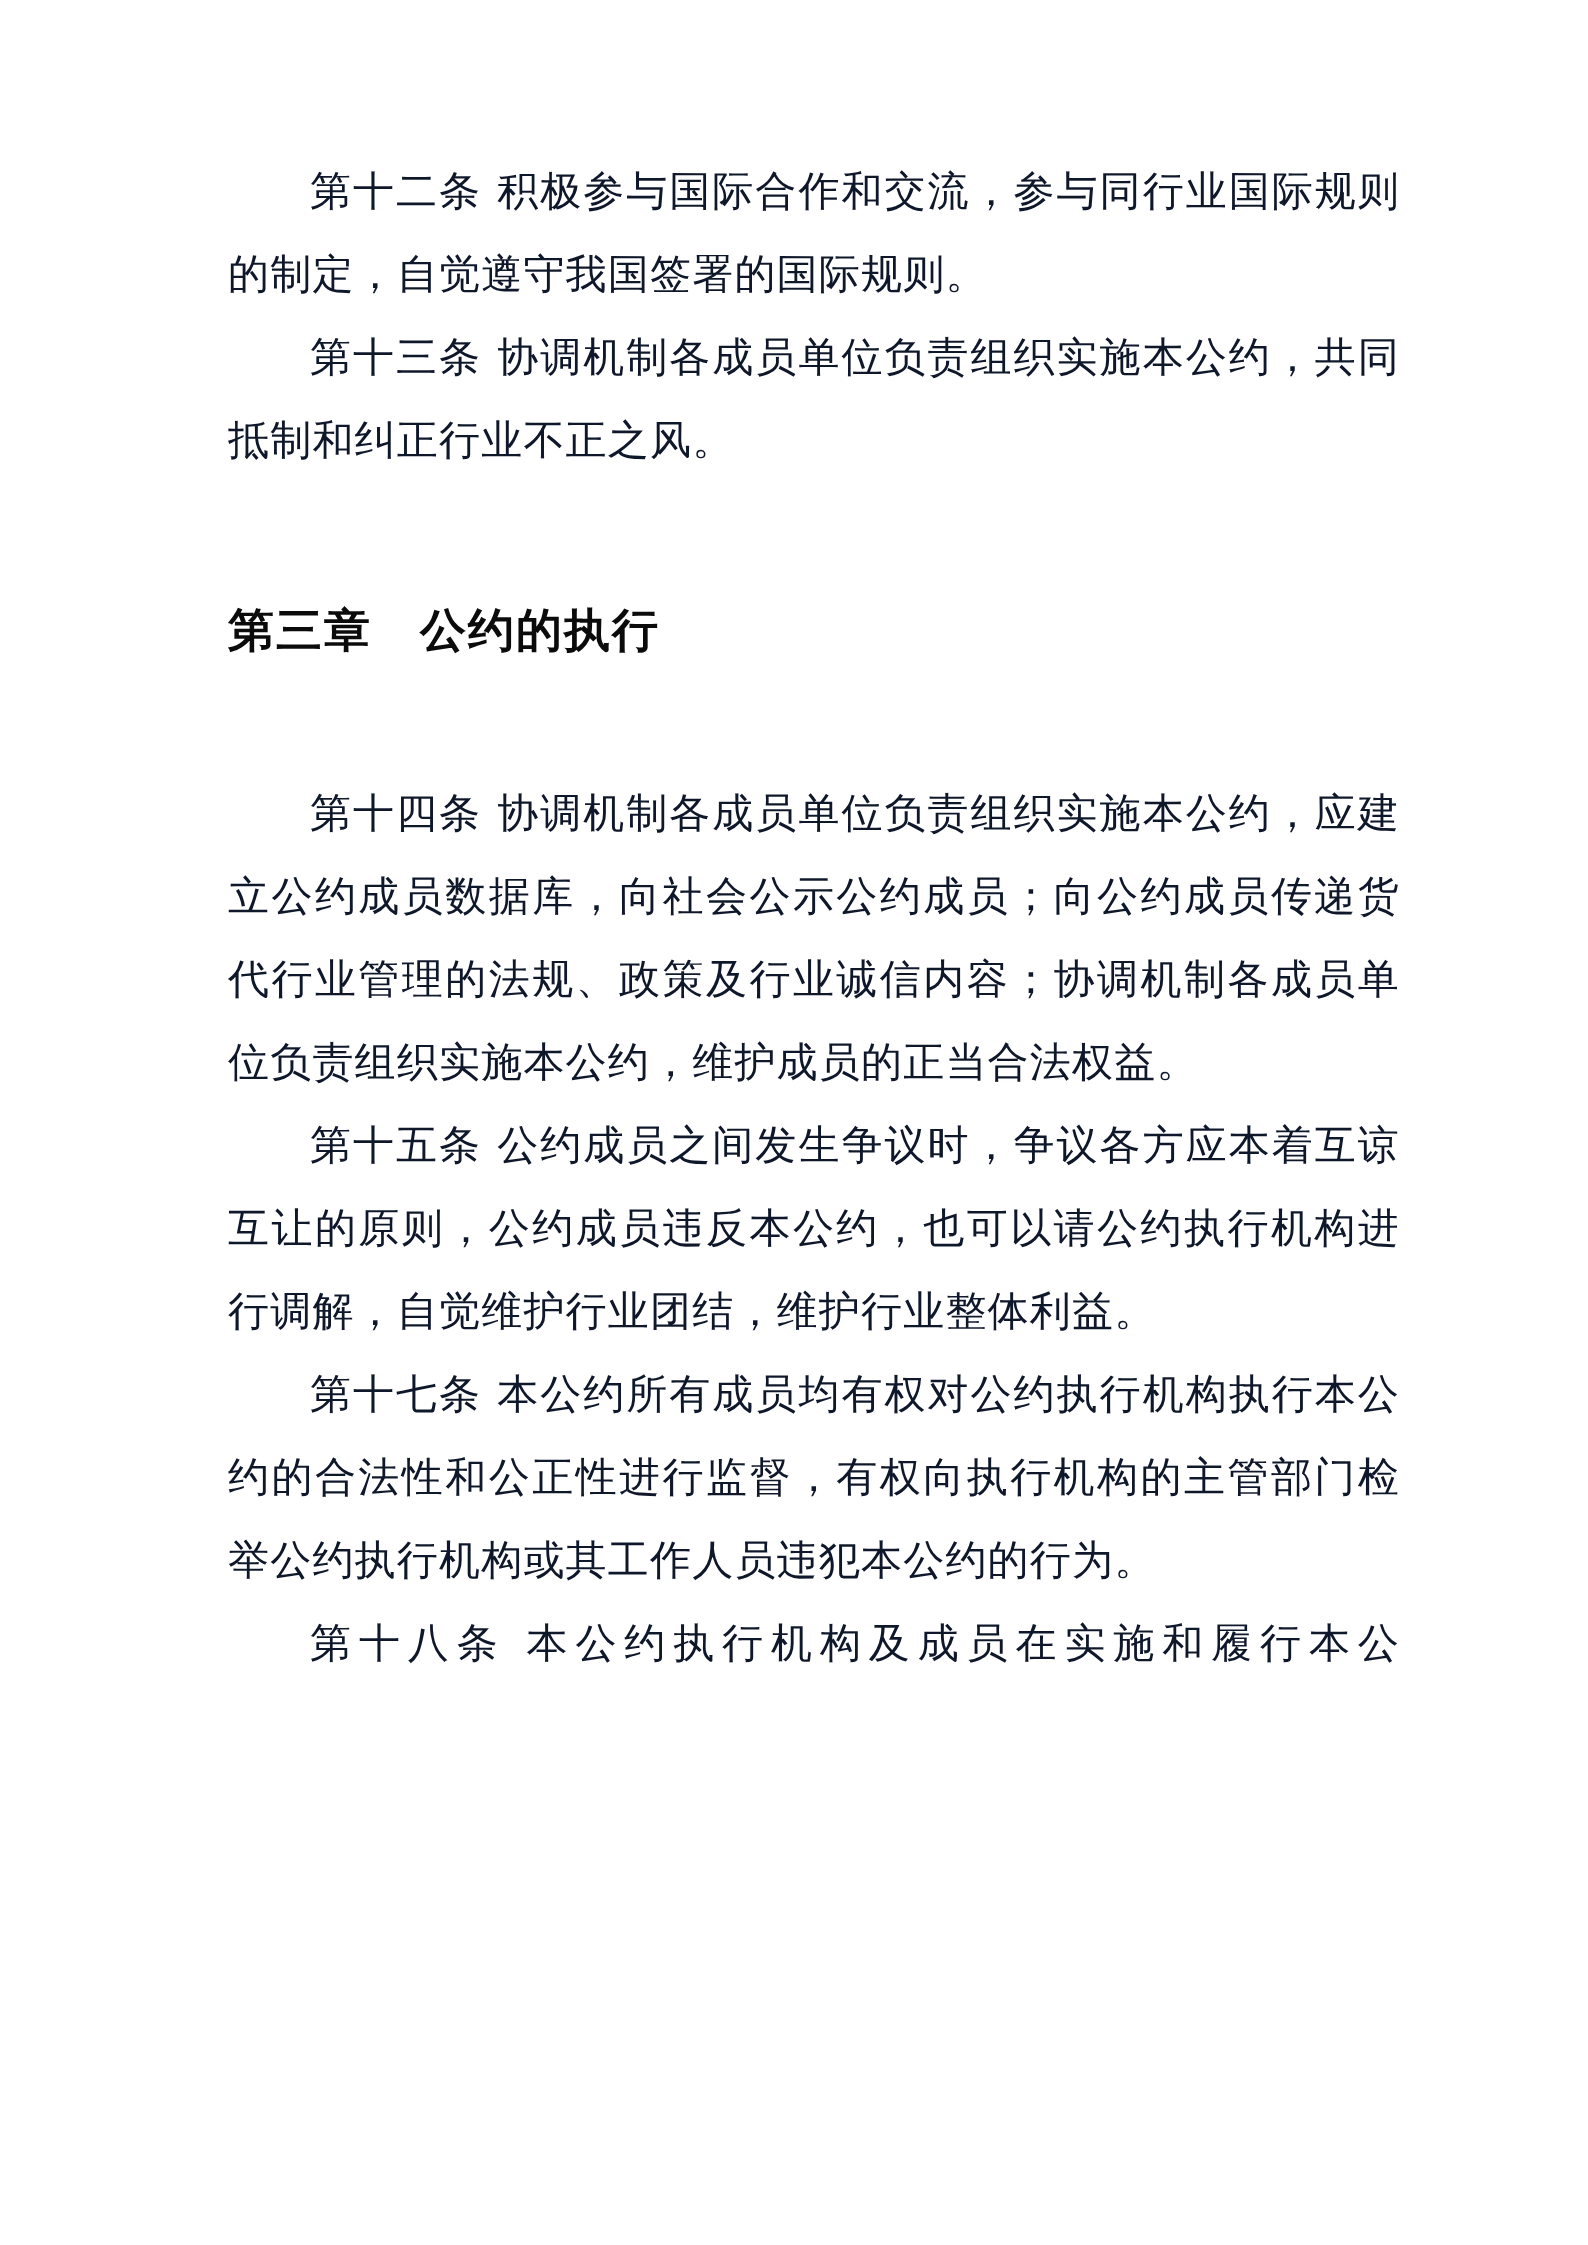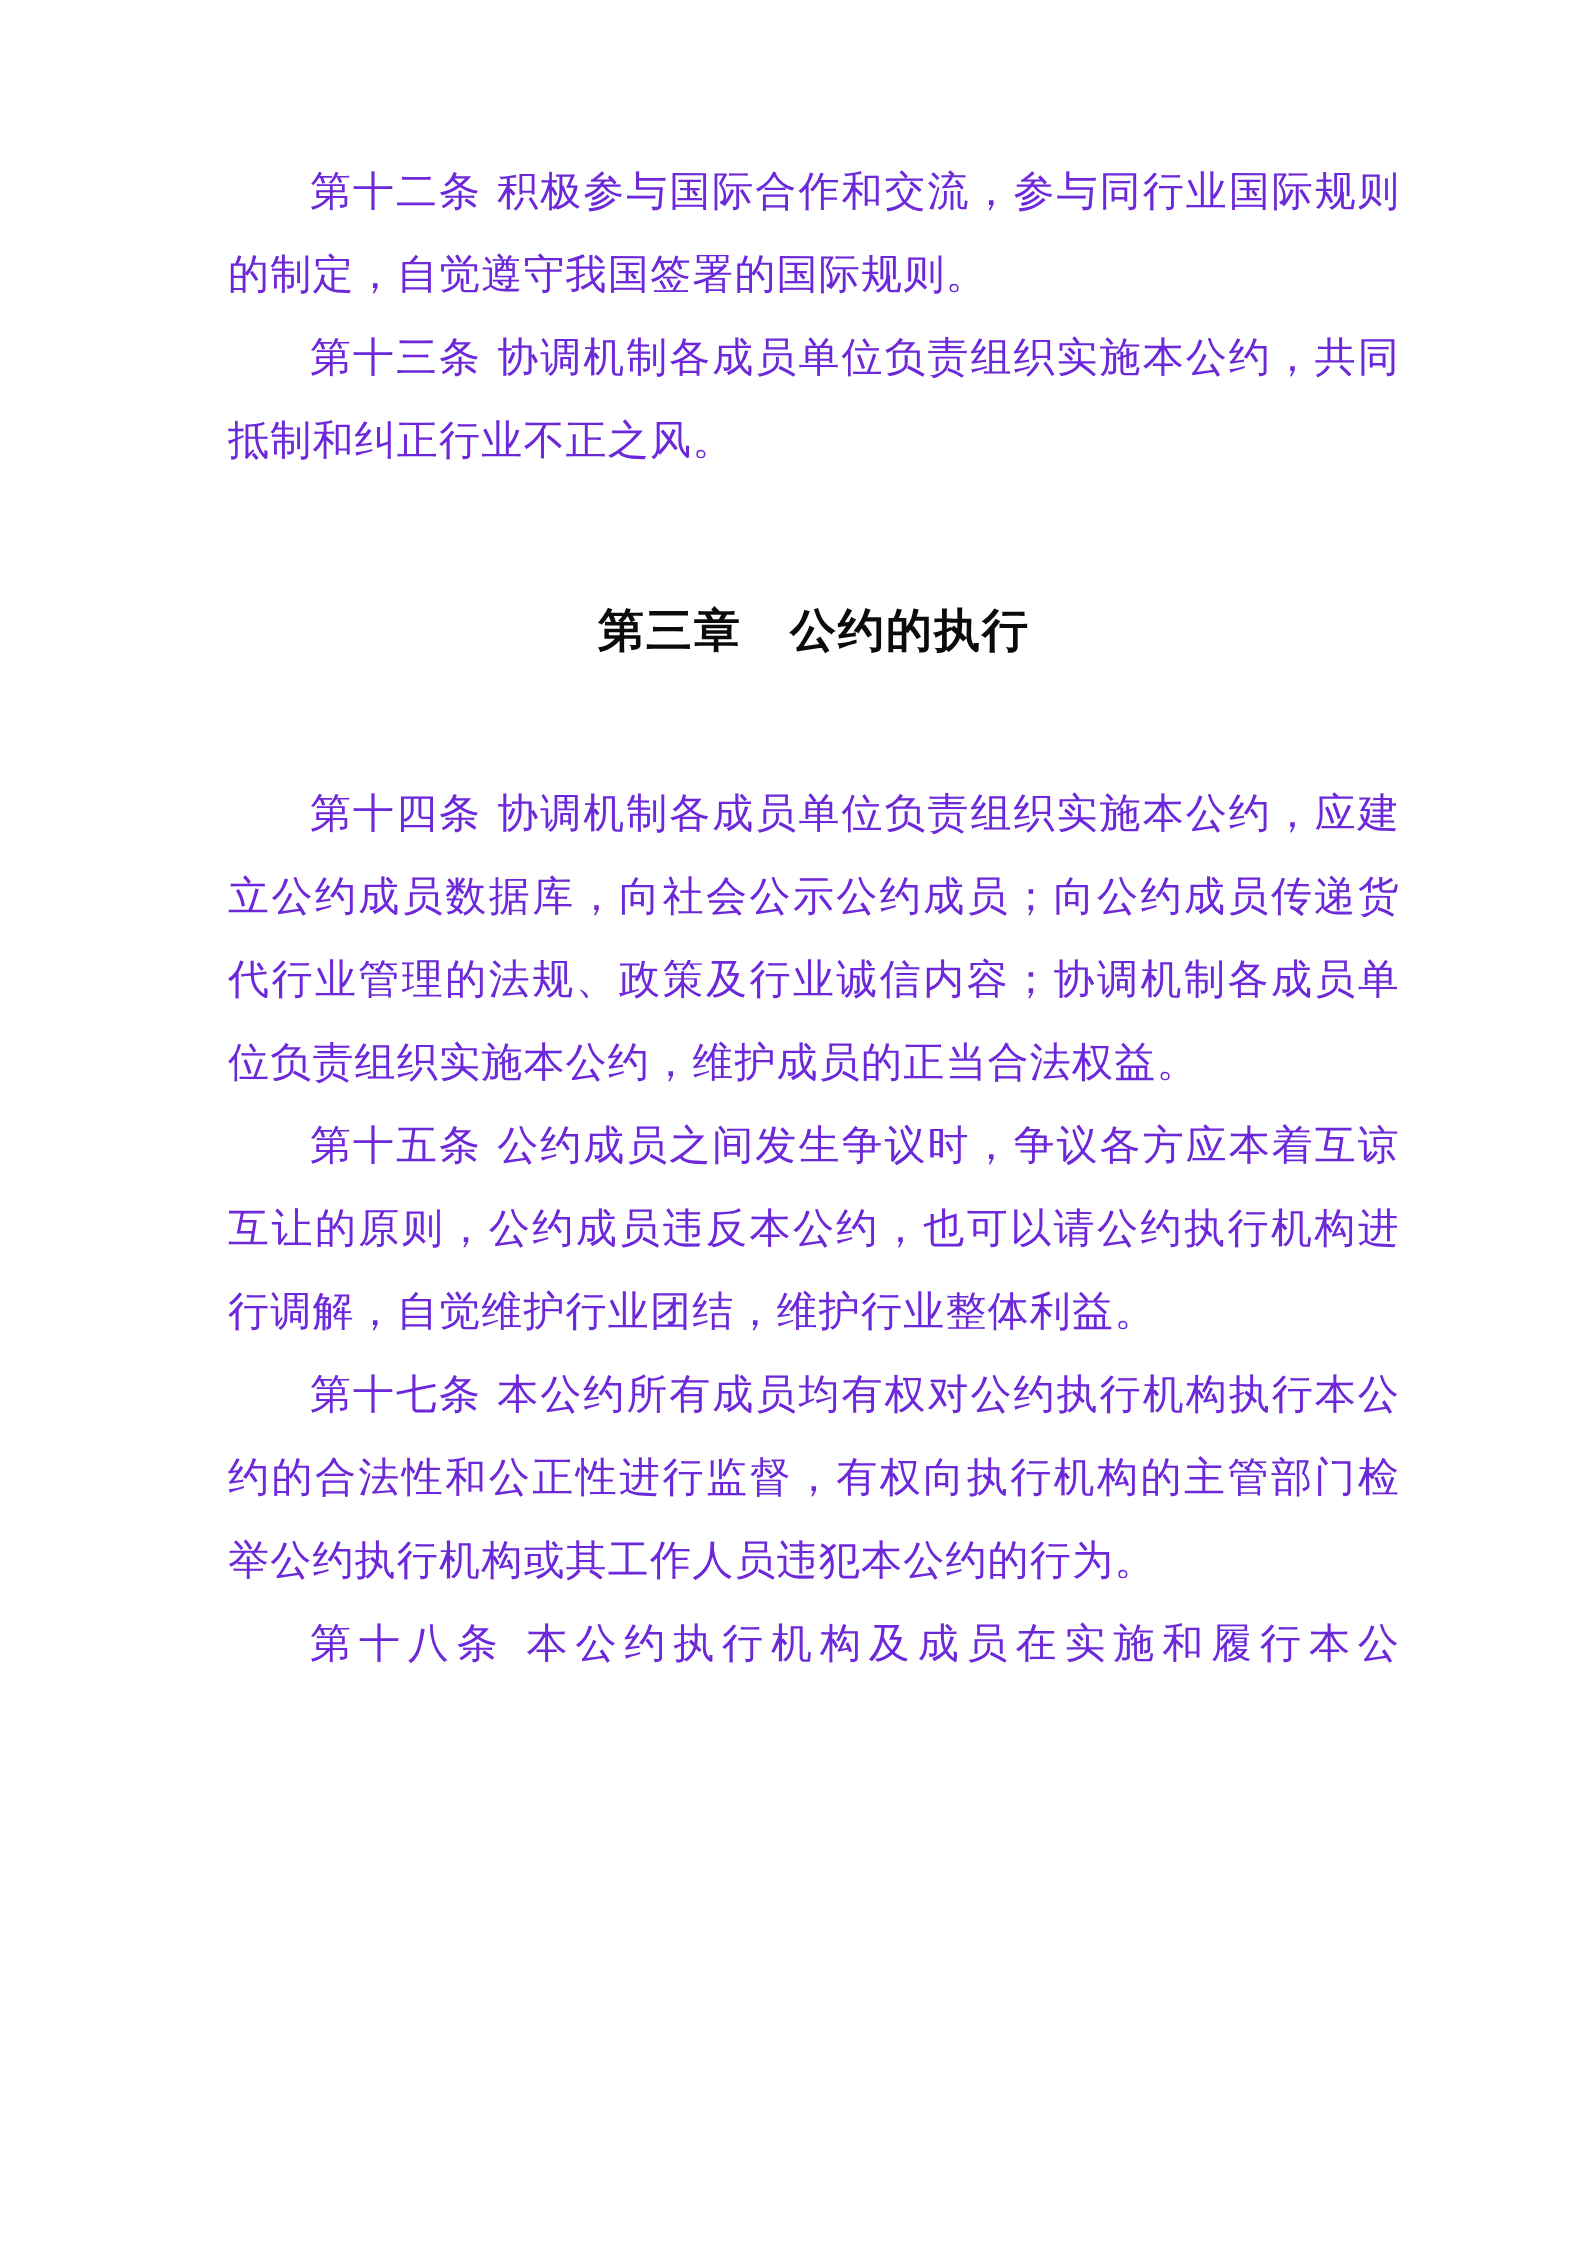--- a/index.html
+++ b/index.html
@@ -26,37 +26,36 @@
   }
   
   .para {
     font-size: 41px;
     line-height: 83px;
     text-align: justify;
     text-justify: inter-character;
     text-indent: 82px;
     margin: 0;
     letter-spacing: 1.2px;
-    color: #6d28d9;
+    color: #0f172a;
     font-weight: 400;
   }
   
   .para.clipped::after {
     content: "";
     display: inline-block;
     width: 100%;
   }
   .spacer-heading-top { height: 118px; }
   .spacer-heading-bottom { height: 112px; }
 
   .chapter-heading {
     font-size: 46px;
     line-height: 60px;
     font-weight: 700;
-    text-align: center;
     letter-spacing: 2px;
     margin: 0;
     color: #0b0b0b;
   }
   .heading-gap {
     display: inline-block;
     width: 48px;
   }
 </style>
 </head>

